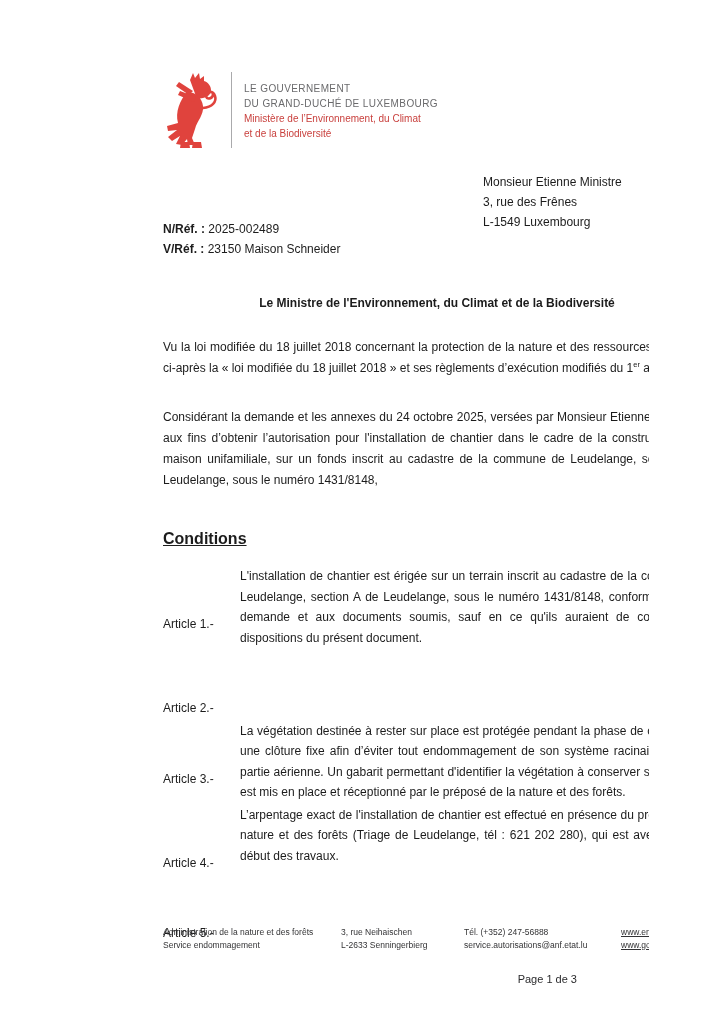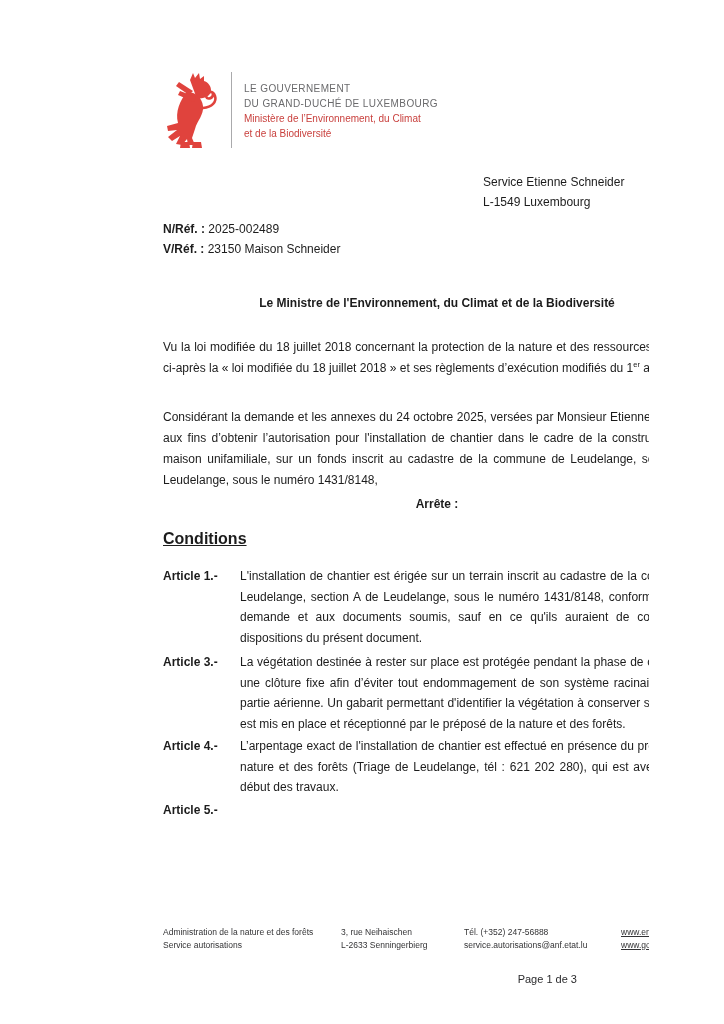--- a/index.html
+++ b/index.html
@@ -35,21 +35,21 @@
 
   
   .para { position:absolute; left:88px; width:548px; font-size:12px; line-height:21px;
           text-align:justify; }
   .para-1 { top:337px; }
   .para-2 { top:407px; }
 
   
   .articles { position:absolute; left:88px; top:566px; width:548px; font-size:12px; }
   .article { display:grid; grid-template-columns:77px 1fr; margin-bottom:2px; }
-  .article-label { font-weight:bold; line-height:20.5px; }
+  .article-label { font-weight:normal; line-height:20.5px;margin-top:48px; }
   .article-body { text-align:justify; line-height:20.5px; }
 
   sup { font-size:7.5px; vertical-align:super; line-height:0; }
 
   
   .footer { position:absolute; left:88px; top:926px; width:560px; display:flex;
             font-size:8.5px; line-height:13px; color:#333335; }
   .fcol-1 { width:178px; }
   .fcol-2 { width:123px; }
   .fcol-3 { width:157px; }
@@ -76,62 +76,63 @@
     <div class="lh-sep"></div>
     <div class="lh-text">
       <div class="lh-gov">LE GOUVERNEMENT</div>
       <div class="lh-gov">DU GRAND-DUCHÉ DE LUXEMBOURG</div>
       <div class="lh-min">Ministère de l’Environnement, du Climat</div>
       <div class="lh-min">et de la Biodiversité</div>
     </div>
   </header>
 
   <div class="recipient">
-    <div>Service Etienne Schneider</div>
+    <div>Monsieur Etienne Ministre</div>
+    <div>3, rue des Frênes</div>
     <div>L-1549 Luxembourg</div>
   </div>
 
   <div class="refs">
     <div><span class="b">N/Réf. :</span> <span>2025-002489</span></div>
     <div><span class="b">V/Réf. :</span> <span>23150 Maison Schneider</span></div>
   </div>
 
   <div class="doc-title">Le Ministre de l'Environnement, du Climat et de la Biodiversité</div>
 
   <p class="para para-1">Vu la loi modifiée du 18 juillet 2018 concernant la protection de la nature et des ressources naturelles, ci-après la « loi modifiée du 18 juillet 2018 » et ses règlements d’exécution modifiés du 1<sup>er</sup> août 2018 ;</p>
   <p class="para para-2">Considérant la demande et les annexes du 24 octobre 2025, versées par Monsieur Etienne Schneider, aux fins d’obtenir l’autorisation pour l'installation de chantier dans le cadre de la construction d'une maison unifamiliale, sur un fonds inscrit au cadastre de la commune de Leudelange, section A de Leudelange, sous le numéro 1431/8148,</p>
 
-  <div class="arrete">Arrête :</div>
 
   <div class="conditions">Conditions</div>
 
   <div class="articles">
     <div class="article">
       <div class="article-label">Article 1.-</div>
       <div class="article-body">L'installation de chantier est érigée sur un terrain inscrit au cadastre de la commune de Leudelange, section A de Leudelange, sous le numéro 1431/8148, conformément à la demande et aux documents soumis, sauf en ce qu'ils auraient de contraire aux dispositions du présent document.</div>
     </div>
     <div class="article">
+      <div class="article-label">Article 2.-</div>
     </div>
     <div class="article">
       <div class="article-label">Article 3.-</div>
       <div class="article-body">La végétation destinée à rester sur place est protégée pendant la phase de chantier par une clôture fixe afin d’éviter tout endommagement de son système racinaire et de sa partie aérienne. Un gabarit permettant d'identifier la végétation à conserver sur le terrain est mis en place et réceptionné par le préposé de la nature et des forêts.</div>
     </div>
     <div class="article">
       <div class="article-label">Article 4.-</div>
       <div class="article-body">L’arpentage exact de l'installation de chantier est effectué en présence du préposé de la nature et des forêts (Triage de Leudelange, tél : 621 202 280), qui est averti avant le début des travaux.</div>
     </div>
     <div class="article">
       <div class="article-label">Article 5.-</div>
     </div>
   </div>
 
   <footer class="footer">
     <div class="fcol-1">
       <div>Administration de la nature et des forêts</div>
-      <div>Service autorisations</div>
+      <div>Service endommagement</div>
     </div>
     <div class="fcol-2">
       <div>3, rue Neihaischen</div>
       <div>L-2633 Senningerbierg</div>
     </div>
     <div class="fcol-3">
       <div>Tél. (+352) 247-56888</div>
       <div>service.autorisations@anf.etat.lu</div>
     </div>
     <div class="fcol-4">

